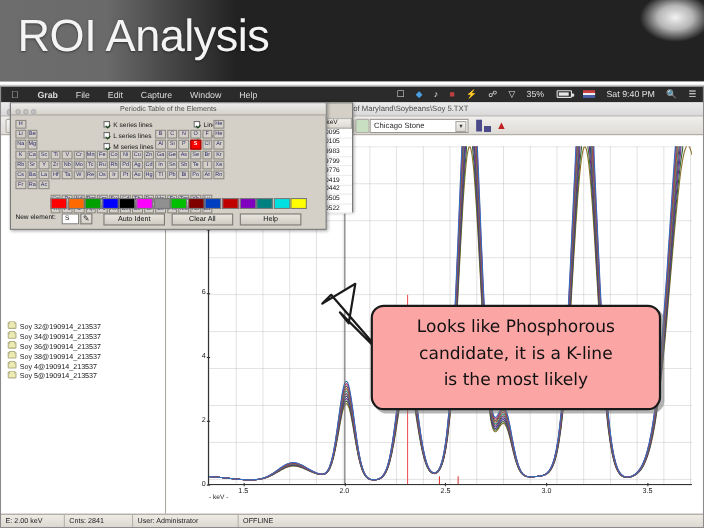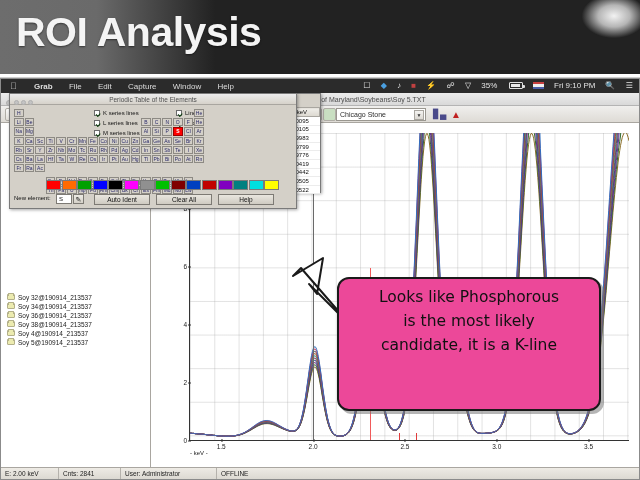--- a/index.html
+++ b/index.html
@@ -25,21 +25,21 @@
       radial-gradient(ellipse 90px 50px at 470px 30px, #8a8a8a 0%, #2e2e2e 60%, #060606 95%),
       linear-gradient(95deg, #4a4a4a 0%, #6e6e6e 10%, #555 22%, #2a2a2a 40%, #3d3d3d 55%, #1a1a1a 70%, #2b2b2b 85%, #0e0e0e 100%);
   }
   #banner-fade {
     position:absolute; left:0; top:0; width:215px; height:74px;
     background:linear-gradient(90deg,#6d6d6d 0%, #6a6a6a 45%, rgba(90,90,90,0.35) 85%, rgba(90,90,90,0) 100%);
   }
   #banner-title {
     position:absolute; left:16px; top:6px;
     font-size:41px; color:#f4f4f4; letter-spacing:-0.5px;
-    font-weight:700; line-height:52px;
+    font-weight:400; line-height:52px;
     text-shadow:0 1px 2px rgba(0,0,0,0.5);
   }
   #banner-rule {
     position:absolute; left:0; top:74px; width:640px; height:4px;
     background:#ffffff; border-bottom:1px solid #cfcfcf;
   }
 
   
   #shot {
     position:absolute; left:0; top:78px; width:640px; height:402px;
@@ -186,22 +186,22 @@
   #res-win-unit{ position:absolute; left:58px; top:3px; font-size:6.5px; color:#111;}
   table.restab{ width:100%; border-collapse:collapse; font-size:6px; background:#fff; }
   table.restab th{
     background:linear-gradient(#f0eee9,#dcd8d0); border:1px solid #a9a6a0;
     font-weight:normal; text-align:left; padding:0 2px; height:9px; color:#111;
   }
   table.restab td{ border-bottom:1px solid #ececec; padding:0 2px; height:8.6px; color:#111;}
 
   
   #callout{
-    position:absolute; left:336px; top:198px; width:264px; height:134px;
-    background:#ec4899; border:2px solid #1a1a1a; border-radius:12px;
+    position:absolute; left:336px; top:198px; width:264px; height:96px;
+    background:#fca5a5; border:2px solid #1a1a1a; border-radius:12px;
     box-shadow:3px 3px 0 rgba(120,120,120,0.55);
     text-align:center; padding-top:6px;
     font-size:15.5px; line-height:24px; color:#111;
     font-family:"DejaVu Sans", sans-serif;
   }
   #callout-tail{
     position:absolute; left:0; top:0; width:640px; height:480px; pointer-events:none;
   }
 </style>
 </head>
@@ -228,21 +228,21 @@
       <span class="ic">☐</span>
       <span class="ic" style="color:#4a9fe0">◆</span>
       <span class="ic">♪</span>
       <span class="ic" style="color:#c04040">■</span>
       <span class="ic">⚡</span>
       <span class="ic">☍</span>
       <span class="ic">▽</span>
       <span class="ic">35%</span>
       <span class="ic"><i class="batt"><i></i></i></span>
       <span class="ic"><i class="flagic"></i></span>
-      <span class="ic">Fri 9:10 PM</span>
+      <span class="ic">Sat 9:40 PM</span>
       <span class="ic">🔍</span>
       <span class="ic">☰</span>
     </span>
   </div>
 
   <div id="apptitle">
     <span class="dots"><span></span><span></span><span></span></span>
     <span>E:\Dropbox\Documents\University of Maryland\Soybeans\Soy 5.TXT</span>
   </div>
 
@@ -546,17 +546,17 @@
     <div class="pbtn" style="left:146px;top:100px;width:56px">Clear All</div>
     <div class="pbtn" style="left:208px;top:100px;width:56px">Help</div>
   </div>
 
   <svg id="callout-tail" viewBox="0 0 640 402">
     <polygon points="352,210 300,150 292,158 322,140 316,176 308,166" fill="#ffffff" stroke="#1a1a1a" stroke-width="2" stroke-linejoin="round"></polygon>
   </svg>
 
   <div id="callout">
     <div>Looks like Phosphorous</div>
+    <div>candidate, it is a K-line</div>
     <div>is the most likely</div>
-    <div>candidate, it is a K-line</div>
   </div>
 
 </div>
 
 </body></html>

